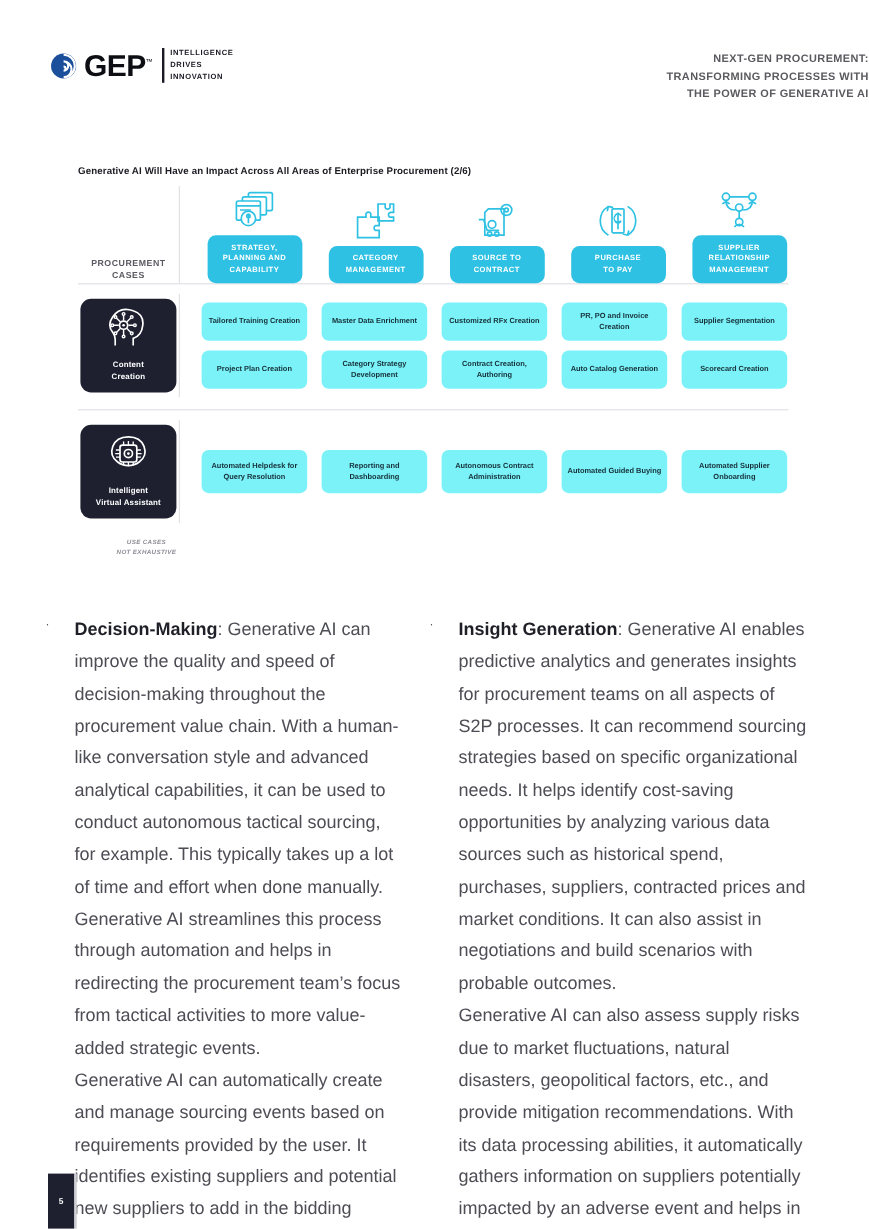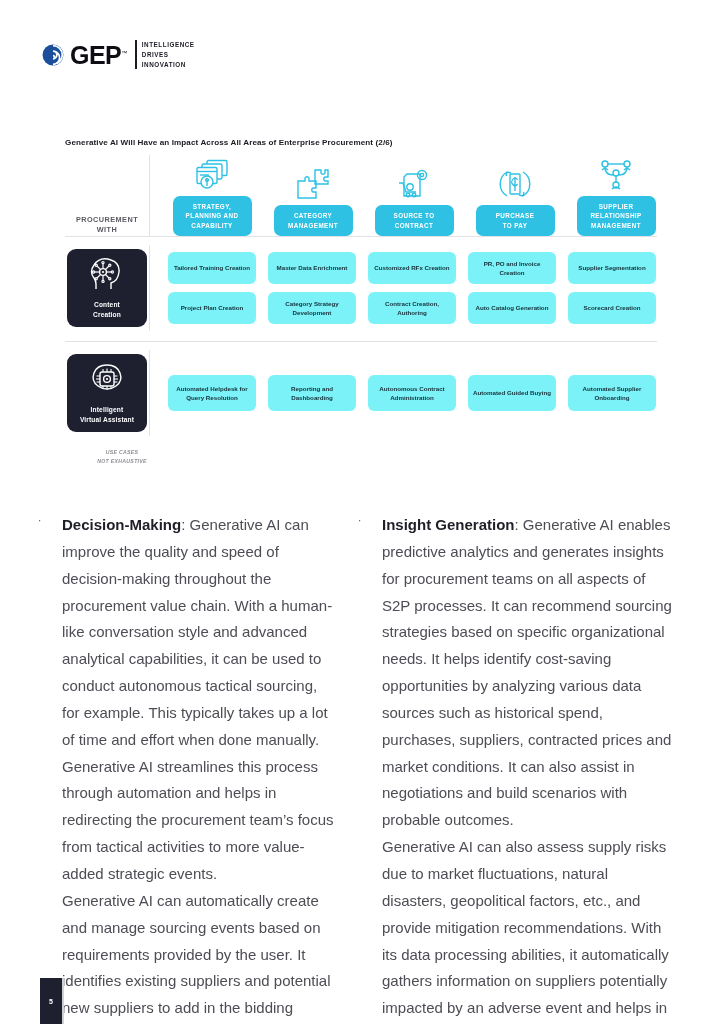--- a/index.html
+++ b/index.html
@@ -295,31 +295,36 @@
         <path d="M20 3 A17 17 0 0 1 20 37 A12 12 0 0 0 20 13 A7 7 0 0 1 20 27 A3 3 0 0 0 20 21" fill="none" stroke="#ffffff" stroke-width="3.2"></path>
       </svg>
       <div class="logo-word"><span>GEP</span><span class="logo-tm">™</span></div>
       <div class="logo-tag">
         <div>INTELLIGENCE</div>
         <div>DRIVES</div>
         <div>INNOVATION</div>
       </div>
     </div>
 
+    <div class="header-title">
+      <div>NEXT-GEN PROCUREMENT:</div>
+      <div>TRANSFORMING PROCESSES WITH</div>
+      <div>THE POWER OF GENERATIVE AI</div>
+    </div>
   </div>
 
   <div class="exhibit-title">Generative AI Will Have an Impact Across All Areas of Enterprise Procurement (2/6)</div>
 
   <div class="matrix">
 
     <div class="matrix-row row-head">
       <div class="row-label">
         <div class="head-label">
           <div>PROCUREMENT</div>
-          <div>WITH</div>
+          <div>CASES</div>
         </div>
       </div>
       <div class="row-cells">
 
         <div class="cellwrap">
           <div class="col-icon">
             <svg width="34" height="32" viewBox="0 0 34 32" fill="none" stroke="#2ec1e3" stroke-width="1.4">
               <rect x="12" y="1.5" width="20" height="15" rx="1.5"></rect>
               <rect x="7" y="5" width="20" height="15" rx="1.5" fill="#fff"></rect>
               <rect x="2" y="8.5" width="20" height="16" rx="1.5" fill="#fff"></rect>

